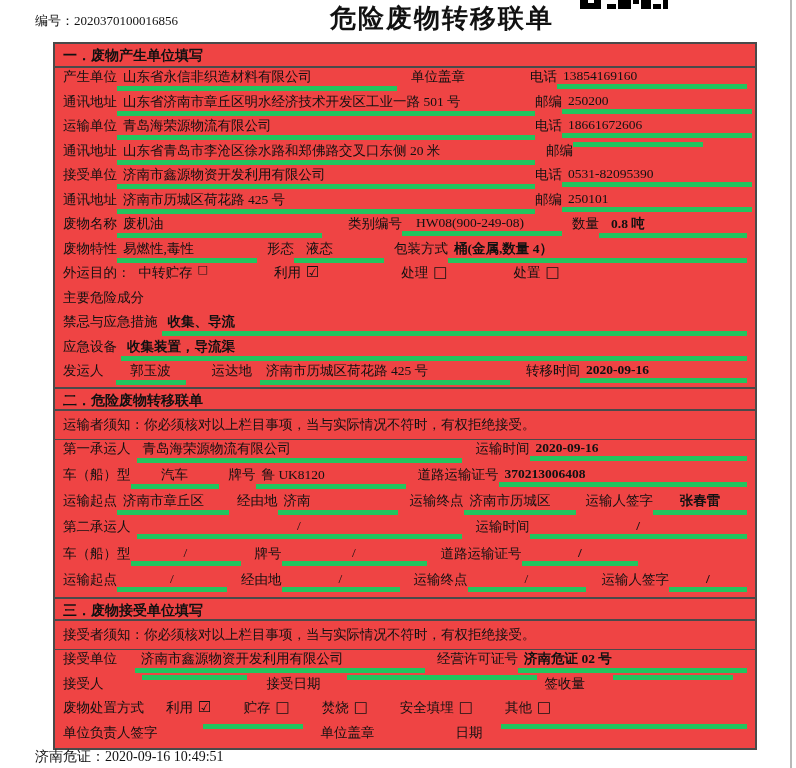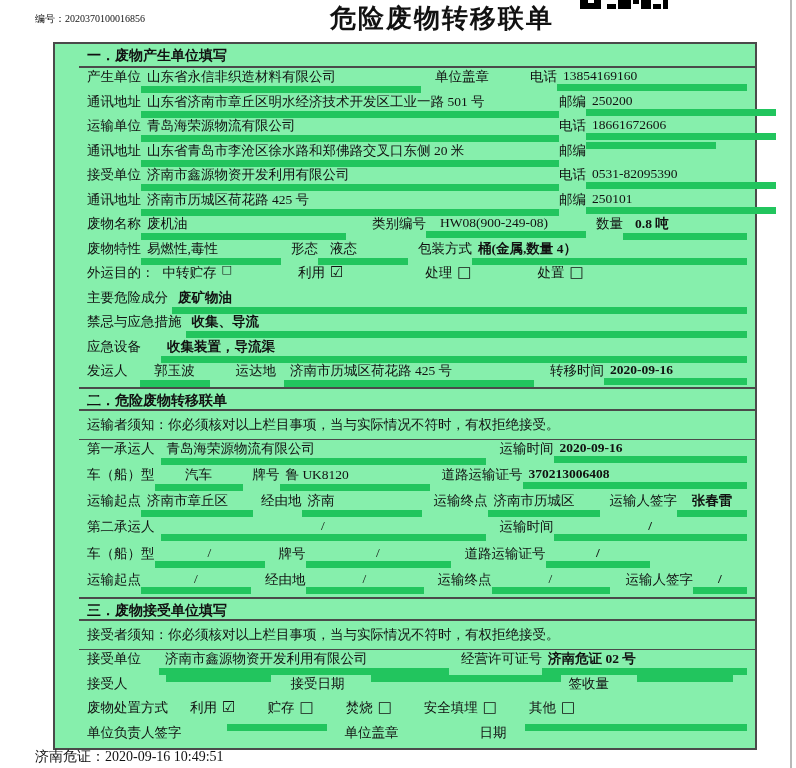--- a/index.html
+++ b/index.html
@@ -1,53 +1,53 @@
 <!DOCTYPE html>
 <html><head>
 <meta charset="utf-8">
 <style>
   html,body{margin:0;padding:0;}
   body{
     width:796px;height:768px;position:relative;background:#ffffff;
     font-family:"Liberation Serif","DejaVu Serif",serif;color:#111;
     overflow:hidden;
   }
-  .serial{position:absolute;left:35px;top:12px;font-size:10px;white-space:nowrap;}
+  .serial{position:absolute;left:35px;top:12px;font-size:13px;white-space:nowrap;}
   .doc-title{
     position:absolute;left:330px;top:1px;font-size:26px;font-weight:700;
     font-family:"Liberation Sans","DejaVu Sans",sans-serif;letter-spacing:2px;white-space:nowrap;
   }
   .qr{position:absolute;left:580px;top:0;width:88px;height:9px;}
   .qr .m{position:absolute;background:#000;}
   .page-edge{position:absolute;right:4px;top:0;width:2px;height:768px;background:#b9b9b9;}
 
   .form-table{
     position:absolute;left:53px;top:42px;width:704px;box-sizing:border-box;
-    border:2px solid #4a4a4a;background:#86efac;padding-left:24px;
+    border:2px solid #4a4a4a;background:#ef4444;
   }
   .sec-title{
     font-family:"Liberation Sans","DejaVu Sans",sans-serif;font-weight:700;
     font-size:14px;height:24px;line-height:22px;padding:0 8px;
     border-bottom:2px solid #4a4a4a;box-sizing:border-box;
   }
   .sec-title.bt{border-top:2px solid #4a4a4a;}
   .notice{
     font-size:13.5px;height:29px;line-height:27px;padding:0 8px;
     border-bottom:1.5px solid #4a4a4a;box-sizing:border-box;white-space:nowrap;
   }
   .row{
     display:flex;align-items:flex-start;box-sizing:border-box;
     padding:0 8px 3px 8px;font-size:13.5px;white-space:nowrap;
   }
   .s1 .row{height:24.5px;}
   .s2 .row{height:26.3px;}
   .s3 .row{height:24.5px;}
   .lbl{white-space:nowrap;flex:0 0 auto;}
   .val{
-    border-bottom:7px solid #22c55e;padding:0 4px 0 6px;box-sizing:border-box;
+    border-bottom:5px solid #22c55e;padding:0 4px 0 6px;box-sizing:border-box;
     flex:0 0 auto;overflow:visible;
   }
   .val.fx{flex:1 1 auto;font-weight:bold;}
   .val.c{text-align:center;padding:0 2px;}
   .sp{flex:1 1 auto;}
   .cb{
     font-family:"DejaVu Sans",sans-serif;font-size:15px;line-height:1;
     margin-left:5px;position:relative;top:1px;flex:0 0 auto;
   }
   .cb.sm{font-size:11px;top:0;}
@@ -152,31 +152,30 @@
       <span class="lbl" style="margin-left:66px">利用</span>
       <span class="cb">☑</span>
       <span class="lbl" style="margin-left:82px">处理</span>
       <span class="cb">□</span>
       <span class="lbl" style="margin-left:66px">处置</span>
       <span class="cb">□</span>
     </div>
 
     <div class="row">
       <span class="lbl">主要危险成分</span>
-      <span class="val fx" style="margin-left:4px">废矿物油</span>
     </div>
 
     <div class="row">
       <span class="lbl">禁忌与应急措施</span>
       <span class="val fx" style="margin-left:4px">收集、导流</span>
     </div>
 
     <div class="row">
       <span class="lbl">应急设备</span>
-      <span class="val fx" style="margin-left:20px">收集装置，导流渠</span>
+      <span class="val fx" style="margin-left:4px">收集装置，导流渠</span>
     </div>
 
     <div class="row">
       <span class="lbl">发运人</span>
       <span class="val c" style="width:70px;margin-left:12px">郭玉波</span>
       <span class="lbl" style="margin-left:26px">运达地</span>
       <span class="val" style="width:250px;margin-left:8px">济南市历城区荷花路 425 号</span>
       <span class="lbl" style="margin-left:16px">转移时间</span>
       <span class="val fx">2020-09-16</span>
     </div>

